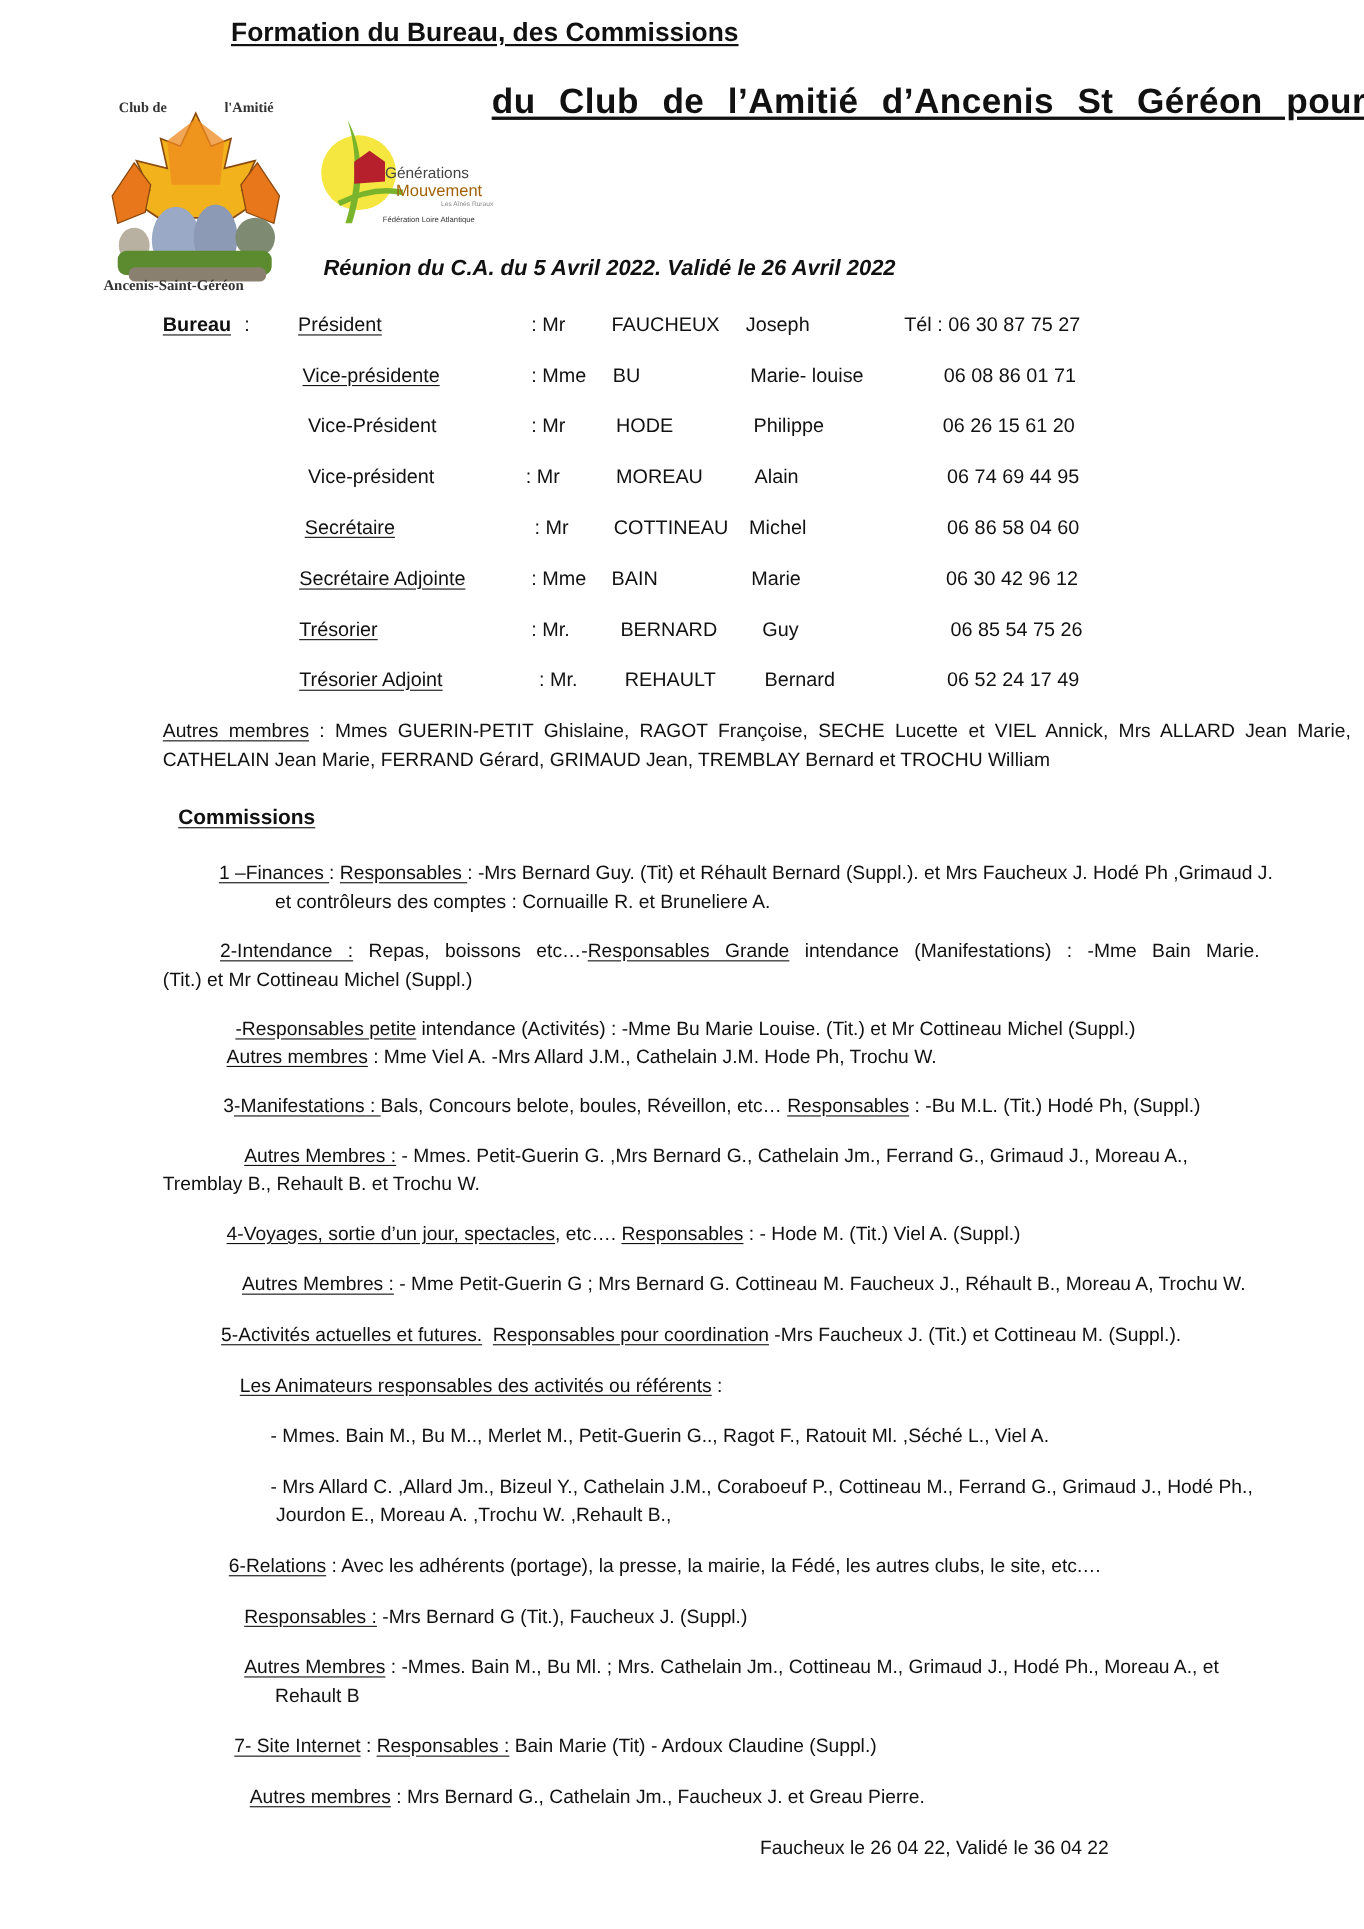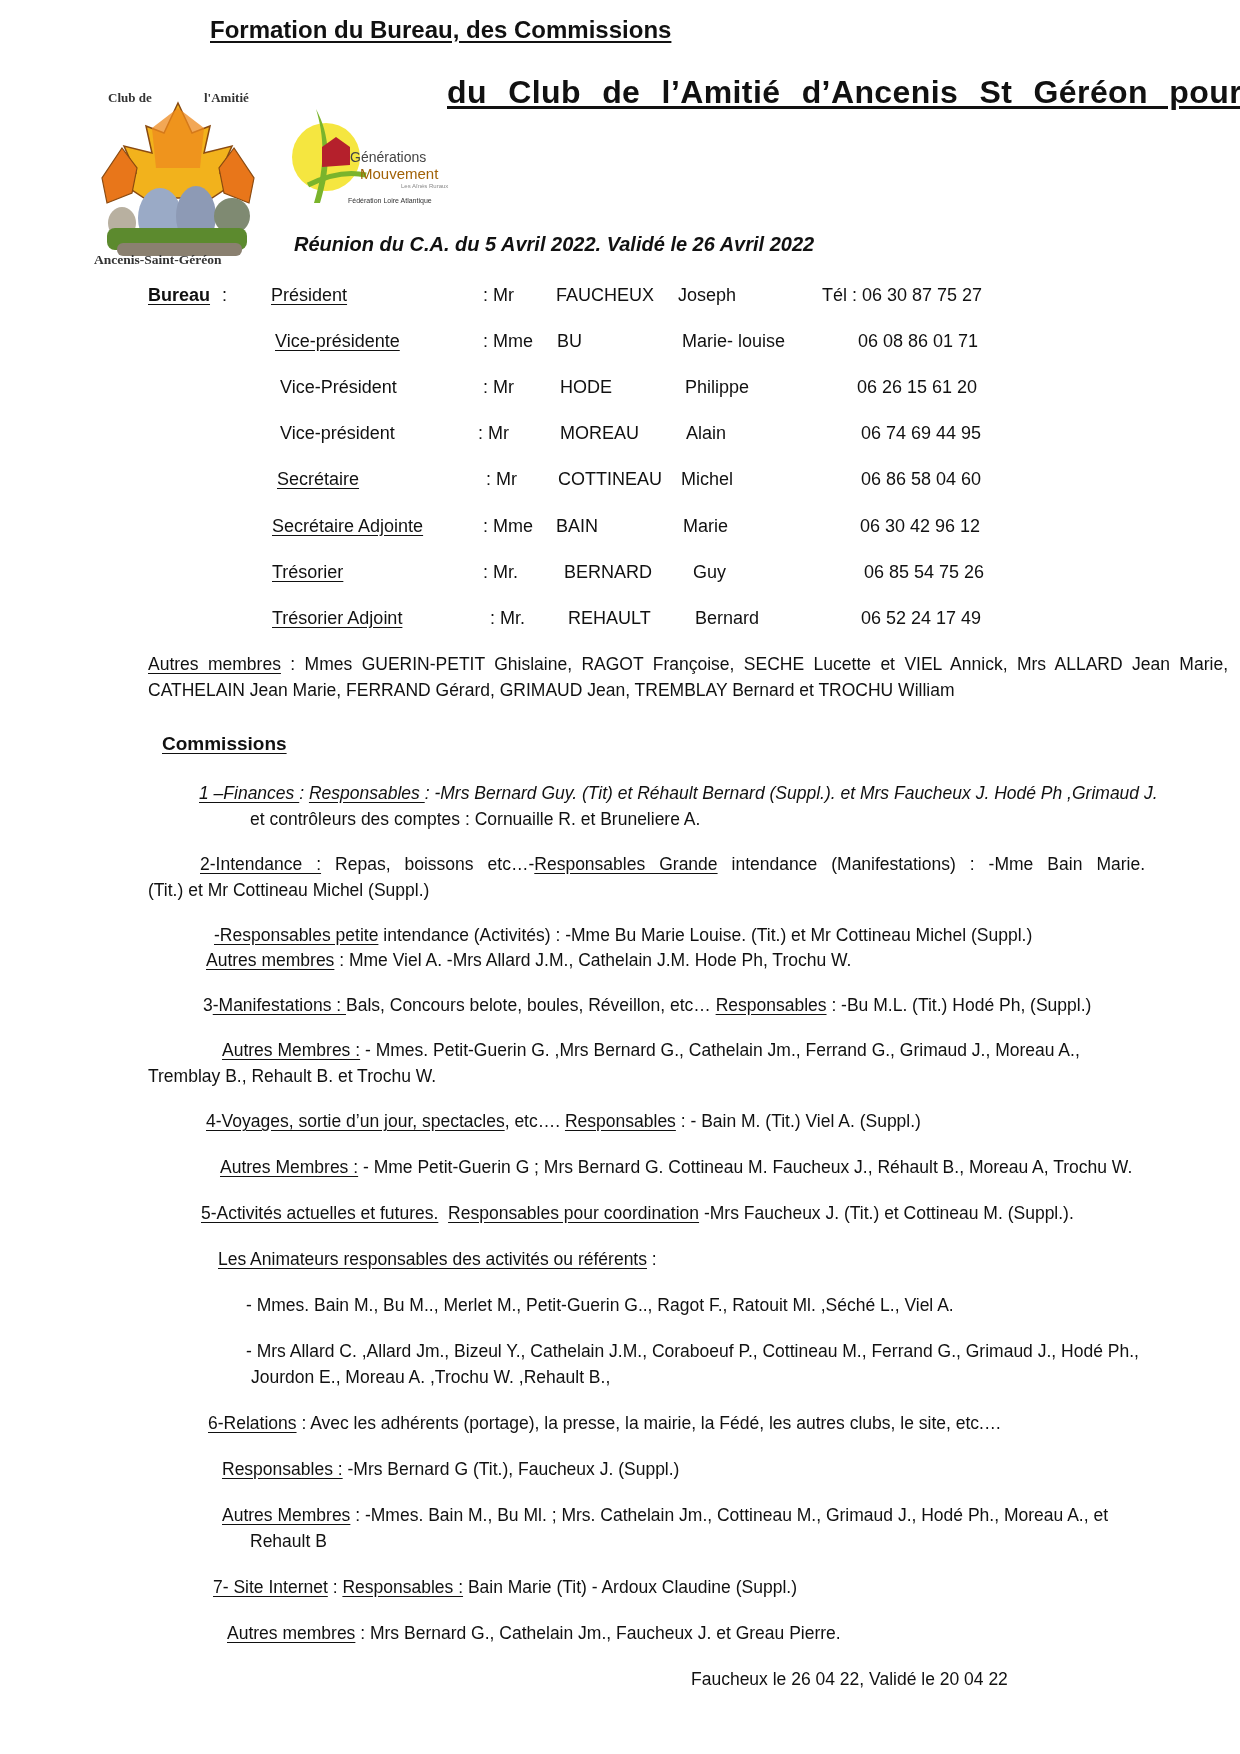--- a/index.html
+++ b/index.html
@@ -133,42 +133,42 @@
     <span class="abs row" style="left:568px;top:608px">REHAULT</span>
     <span class="abs row" style="left:695px;top:608px">Bernard</span>
     <span class="abs row" style="left:861px;top:608px">06 52 24 17 49</span>
   </div>
 </div>
 
 <div class="para" style="left:148px;top:651px;width:1080px;text-align:justify;"><span class="u">Autres membres</span><span> : Mmes GUERIN-PETIT Ghislaine, RAGOT Françoise, SECHE Lucette et VIEL Annick, Mrs ALLARD Jean Marie, CATHELAIN Jean Marie, FERRAND Gérard, GRIMAUD Jean, TREMBLAY Bernard et TROCHU William</span></div>
 
 <div class="abs b u" style="left:162px;top:733px;font-size:19px;">Commissions</div>
 
-<div class="para" style="left:199px;top:780px;white-space:nowrap;font-style:italic;"><span class="u">1 –Finances </span><span>: </span><span class="u">Responsables </span><span>: -Mrs Bernard  Guy. (Tit) et Réhault Bernard (Suppl.). et Mrs Faucheux J. Hodé Ph ,Grimaud J.</span></div>
+<div class="para" style="left:199px;top:780px;white-space:nowrap;"><span class="u">1 –Finances </span><span>: </span><span class="u">Responsables </span><span>: -Mrs Bernard  Guy. (Tit) et Réhault Bernard (Suppl.). et Mrs Faucheux J. Hodé Ph ,Grimaud J.</span></div>
 <div class="para" style="left:250px;top:806px;">et contrôleurs des comptes : Cornuaille R. et Bruneliere A.</div>
 
 <div class="para" style="left:200px;top:851px;width:945px;text-align:justify;text-align-last:justify;"><span class="u">2-Intendance :</span><span>  Repas, boissons etc…-</span><span class="u">Responsables Grande</span><span> intendance (Manifestations) : -Mme Bain Marie.</span></div>
 <div class="para" style="left:148px;top:877px;">(Tit.) et Mr Cottineau Michel (Suppl.)</div>
 <div class="para" style="left:214px;top:922px;white-space:nowrap;"><span class="u">-Responsables petite</span><span> intendance (Activités) : -Mme Bu Marie Louise. (Tit.) et Mr Cottineau Michel (Suppl.)</span></div>
 <div class="para" style="left:206px;top:947px;white-space:nowrap;"><span class="u">Autres membres</span><span> : Mme Viel A. -Mrs Allard J.M., Cathelain J.M. Hode Ph, Trochu W.</span></div>
 
 <div class="para" style="left:203px;top:992px;white-space:nowrap;"><span>3</span><span class="u">-Manifestations : </span><span>Bals, Concours belote, boules, Réveillon, etc… </span><span class="u">Responsables</span><span> : -Bu M.L. (Tit.) Hodé Ph, (Suppl.)</span></div>
 <div class="para" style="left:222px;top:1037px;white-space:nowrap;"><span class="u">Autres Membres :</span><span> - Mmes. Petit-Guerin G. ,Mrs Bernard G., Cathelain Jm., Ferrand G., Grimaud J., Moreau A.,</span></div>
 <div class="para" style="left:148px;top:1063px;">Tremblay B., Rehault B. et Trochu W.</div>
 
-<div class="para" style="left:206px;top:1108px;white-space:nowrap;"><span class="u">4-Voyages, sortie d’un jour, spectacles</span><span>, etc….  </span><span class="u">Responsables</span><span> : - Bain M. (Tit.) Viel A. (Suppl.)</span></div>
+<div class="para" style="left:206px;top:1108px;white-space:nowrap;"><span class="u">4-Voyages, sortie d’un jour, spectacles</span><span>, etc….  </span><span class="u">Responsables</span><span> : - Hode M. (Tit.) Viel A. (Suppl.)</span></div>
 <div class="para" style="left:220px;top:1154px;white-space:nowrap;"><span class="u">Autres Membres :</span><span> - Mme Petit-Guerin G ; Mrs Bernard G. Cottineau M. Faucheux J., Réhault B., Moreau A, Trochu W.</span></div>
 
 <div class="para" style="left:201px;top:1200px;white-space:nowrap;"><span class="u">5-Activités actuelles et futures.</span><span>&nbsp;&nbsp;</span><span class="u">Responsables pour coordination</span><span> -Mrs Faucheux J. (Tit.) et Cottineau M. (Suppl.).</span></div>
 <div class="para" style="left:218px;top:1246px;white-space:nowrap;"><span class="u">Les  Animateurs responsables des activités ou référents</span><span>   :</span></div>
 <div class="para" style="left:246px;top:1292px;white-space:nowrap;">- Mmes. Bain M., Bu M.., Merlet M., Petit-Guerin G.., Ragot F., Ratouit Ml. ,Séché L., Viel A.</div>
 <div class="para" style="left:246px;top:1338px;white-space:nowrap;">- Mrs Allard C. ,Allard Jm., Bizeul Y., Cathelain J.M., Coraboeuf P., Cottineau M., Ferrand G., Grimaud J., Hodé Ph.,</div>
 <div class="para" style="left:251px;top:1364px;white-space:nowrap;">Jourdon E., Moreau A. ,Trochu W. ,Rehault B.,</div>
 
 <div class="para" style="left:208px;top:1410px;white-space:nowrap;"><span class="u">6-Relations</span><span> : Avec les adhérents (portage), la presse, la mairie, la Fédé, les autres clubs, le site, etc.…</span></div>
 <div class="para" style="left:222px;top:1456px;white-space:nowrap;"><span class="u">Responsables :</span><span> -Mrs Bernard G (Tit.), Faucheux J. (Suppl.)</span></div>
 <div class="para" style="left:222px;top:1502px;white-space:nowrap;"><span class="u">Autres Membres</span><span> : -Mmes. Bain M., Bu Ml. ; Mrs.  Cathelain Jm., Cottineau M., Grimaud J., Hodé Ph., Moreau A., et</span></div>
 <div class="para" style="left:250px;top:1528px;">Rehault B</div>
 
 <div class="para" style="left:213px;top:1574px;white-space:nowrap;"><span class="u">7- Site Internet</span><span> : </span><span class="u">Responsables :</span><span> Bain Marie (Tit) - Ardoux Claudine (Suppl.)</span></div>
 <div class="para" style="left:227px;top:1620px;white-space:nowrap;"><span class="u">Autres membres</span><span> : Mrs  Bernard G., Cathelain Jm., Faucheux J. et Greau Pierre.</span></div>
 
-<div class="para" style="left:691px;top:1666px;white-space:nowrap;">Faucheux le 26 04 22, Validé le 20 04 22</div>
+<div class="para" style="left:691px;top:1666px;white-space:nowrap;">Faucheux le 26 04 22, Validé le 36 04 22</div>
 
 </body></html>

